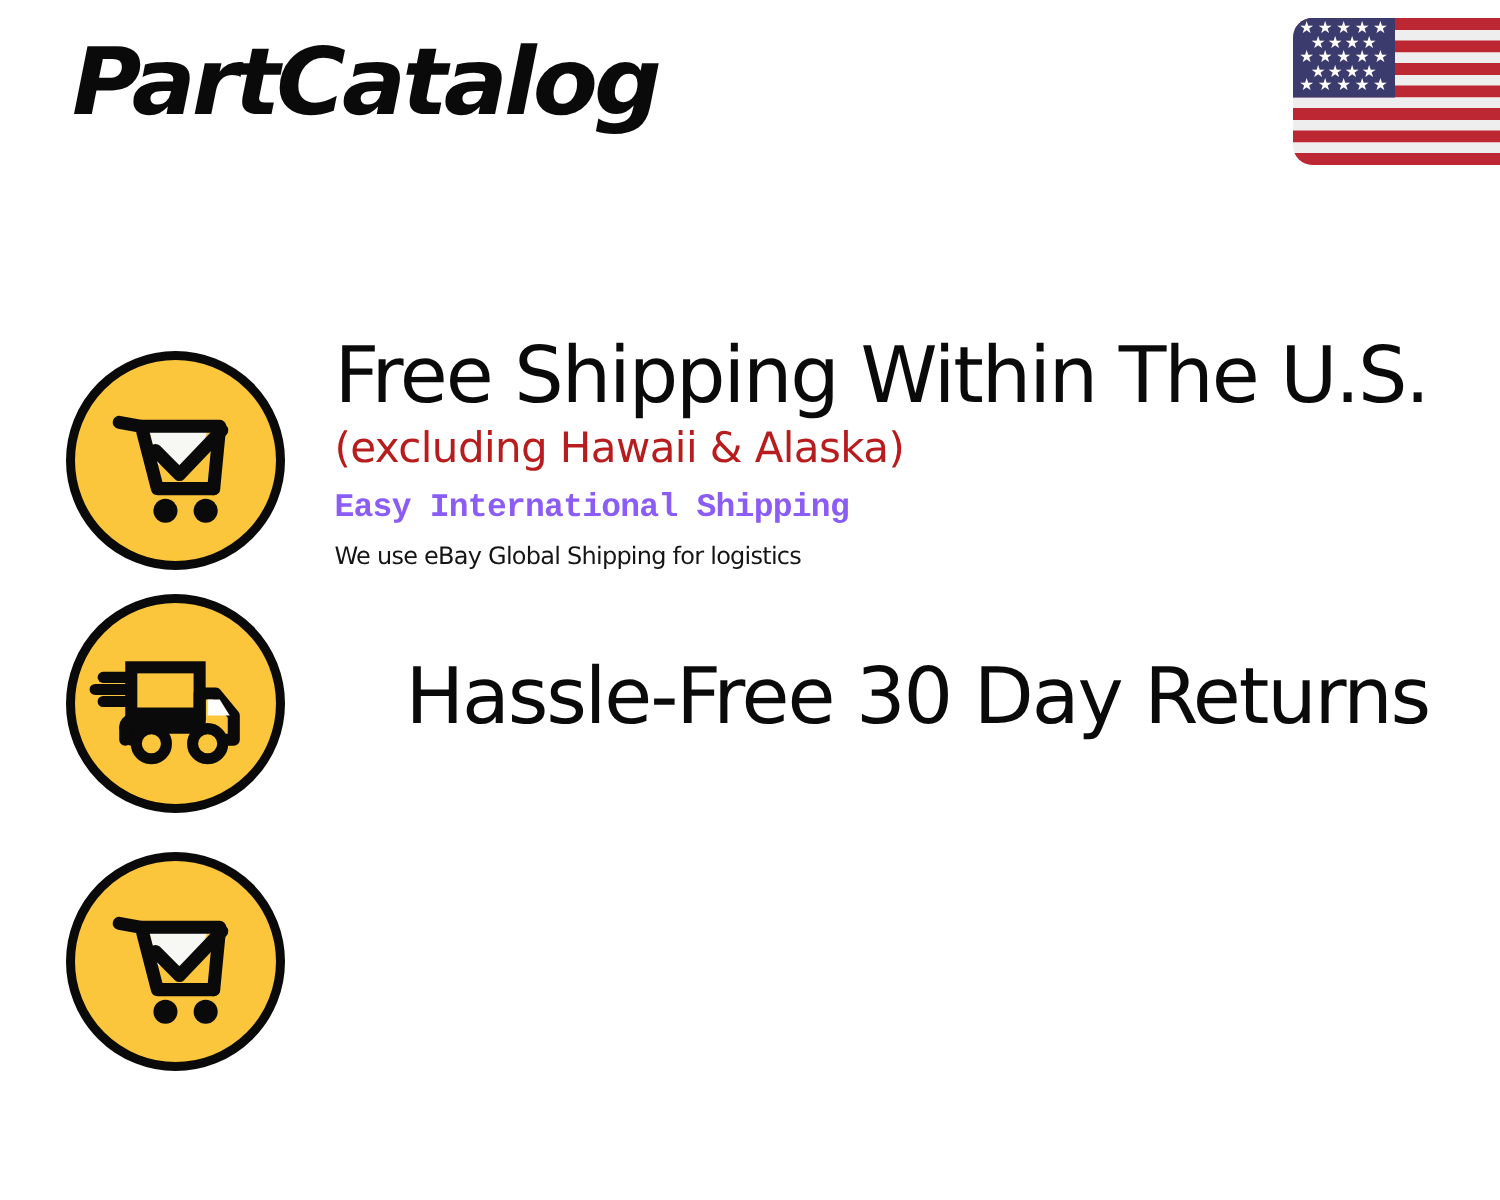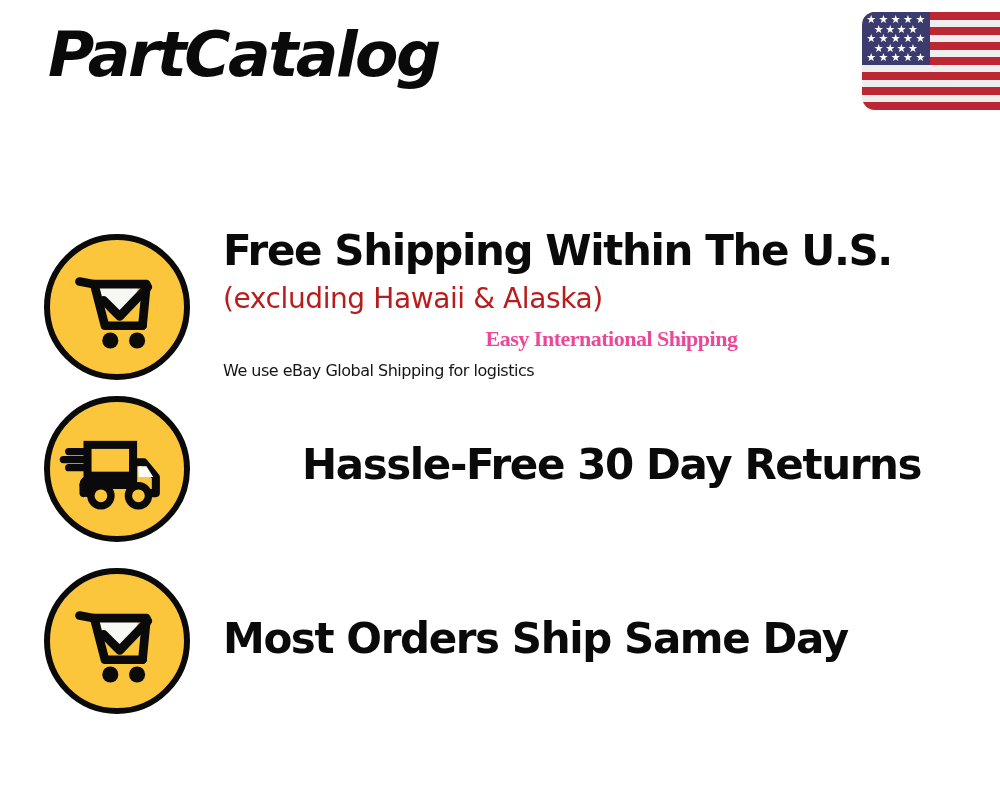--- a/index.html
+++ b/index.html
@@ -177,48 +177,47 @@
     flex: 1 1 auto;
     padding-left: 33px;
     padding-top: 0;
   }
   .row-shipping .feature-text { padding-top: 18px; }
   .row-returns  .feature-text { padding-top: 60px; }
   .row-sameday  .feature-text { padding-top: 62px; }
 
   .headline {
     font-family: "DejaVu Sans", sans-serif;
-    font-weight: 700;
-    font-size: 42px;
+    font-weight: 400;
+    font-size: 52px;
     line-height: 50px;
     letter-spacing: -1.4px;
     color: #0a0a0a;
     margin: 0;
     white-space: nowrap;
   }
   .subline {
     font-family: "DejaVu Sans", sans-serif;
     font-weight: 400;
     font-size: 28px;
     line-height: 34px;
     letter-spacing: -0.4px;
     color: #b91c1c;
     margin: 6px 0 0 0;
     white-space: nowrap;
   }
   .subhead {
-    font-family: Liberation Serif, serif;
+    font-family: Liberation Mono, monospace;
     font-weight: 700;
     font-size: 22px;
     line-height: 30px;
     letter-spacing: -0.5px;
-    color: #ec4899;
+    color: #8b5cf6;
     margin: 8px 0 0 0;
     white-space: nowrap;
-    text-align: center;
   }
   .subnote {
     font-family: "DejaVu Sans", sans-serif;
     font-weight: 400;
     font-size: 16px;
     line-height: 32px;
     letter-spacing: -0.5px;
     color: #151515;
     margin: 1px 0 0 0;
     white-space: nowrap;
@@ -339,19 +338,16 @@
       <div class="badge">
         <svg viewBox="0 0 100 100" aria-hidden="true">
           <polygon points="36,31 67,31 61,52 41,52" fill="#f7f7f4"></polygon>
           <path d="M22,31 L33,33 L41,64 L69,64" fill="none" stroke="#0a0a0a" stroke-width="6.5" stroke-linecap="round" stroke-linejoin="round"></path>
           <path d="M33,33 L72,33 L69,64" fill="none" stroke="#0a0a0a" stroke-width="6.5" stroke-linecap="round" stroke-linejoin="round"></path>
           <path d="M40,45 L52,57 L73,35" fill="none" stroke="#0a0a0a" stroke-width="6.5" stroke-linecap="round" stroke-linejoin="round"></path>
           <circle cx="45" cy="75" r="6" fill="#0a0a0a"></circle>
           <circle cx="65" cy="75" r="6" fill="#0a0a0a"></circle>
         </svg>
       </div>
-      <div class="feature-text">
-        <div class="headline">Most Orders Ship Same Day</div>
-      </div>
     </div>
 
   </div>
 </div>
 
 </body></html>

